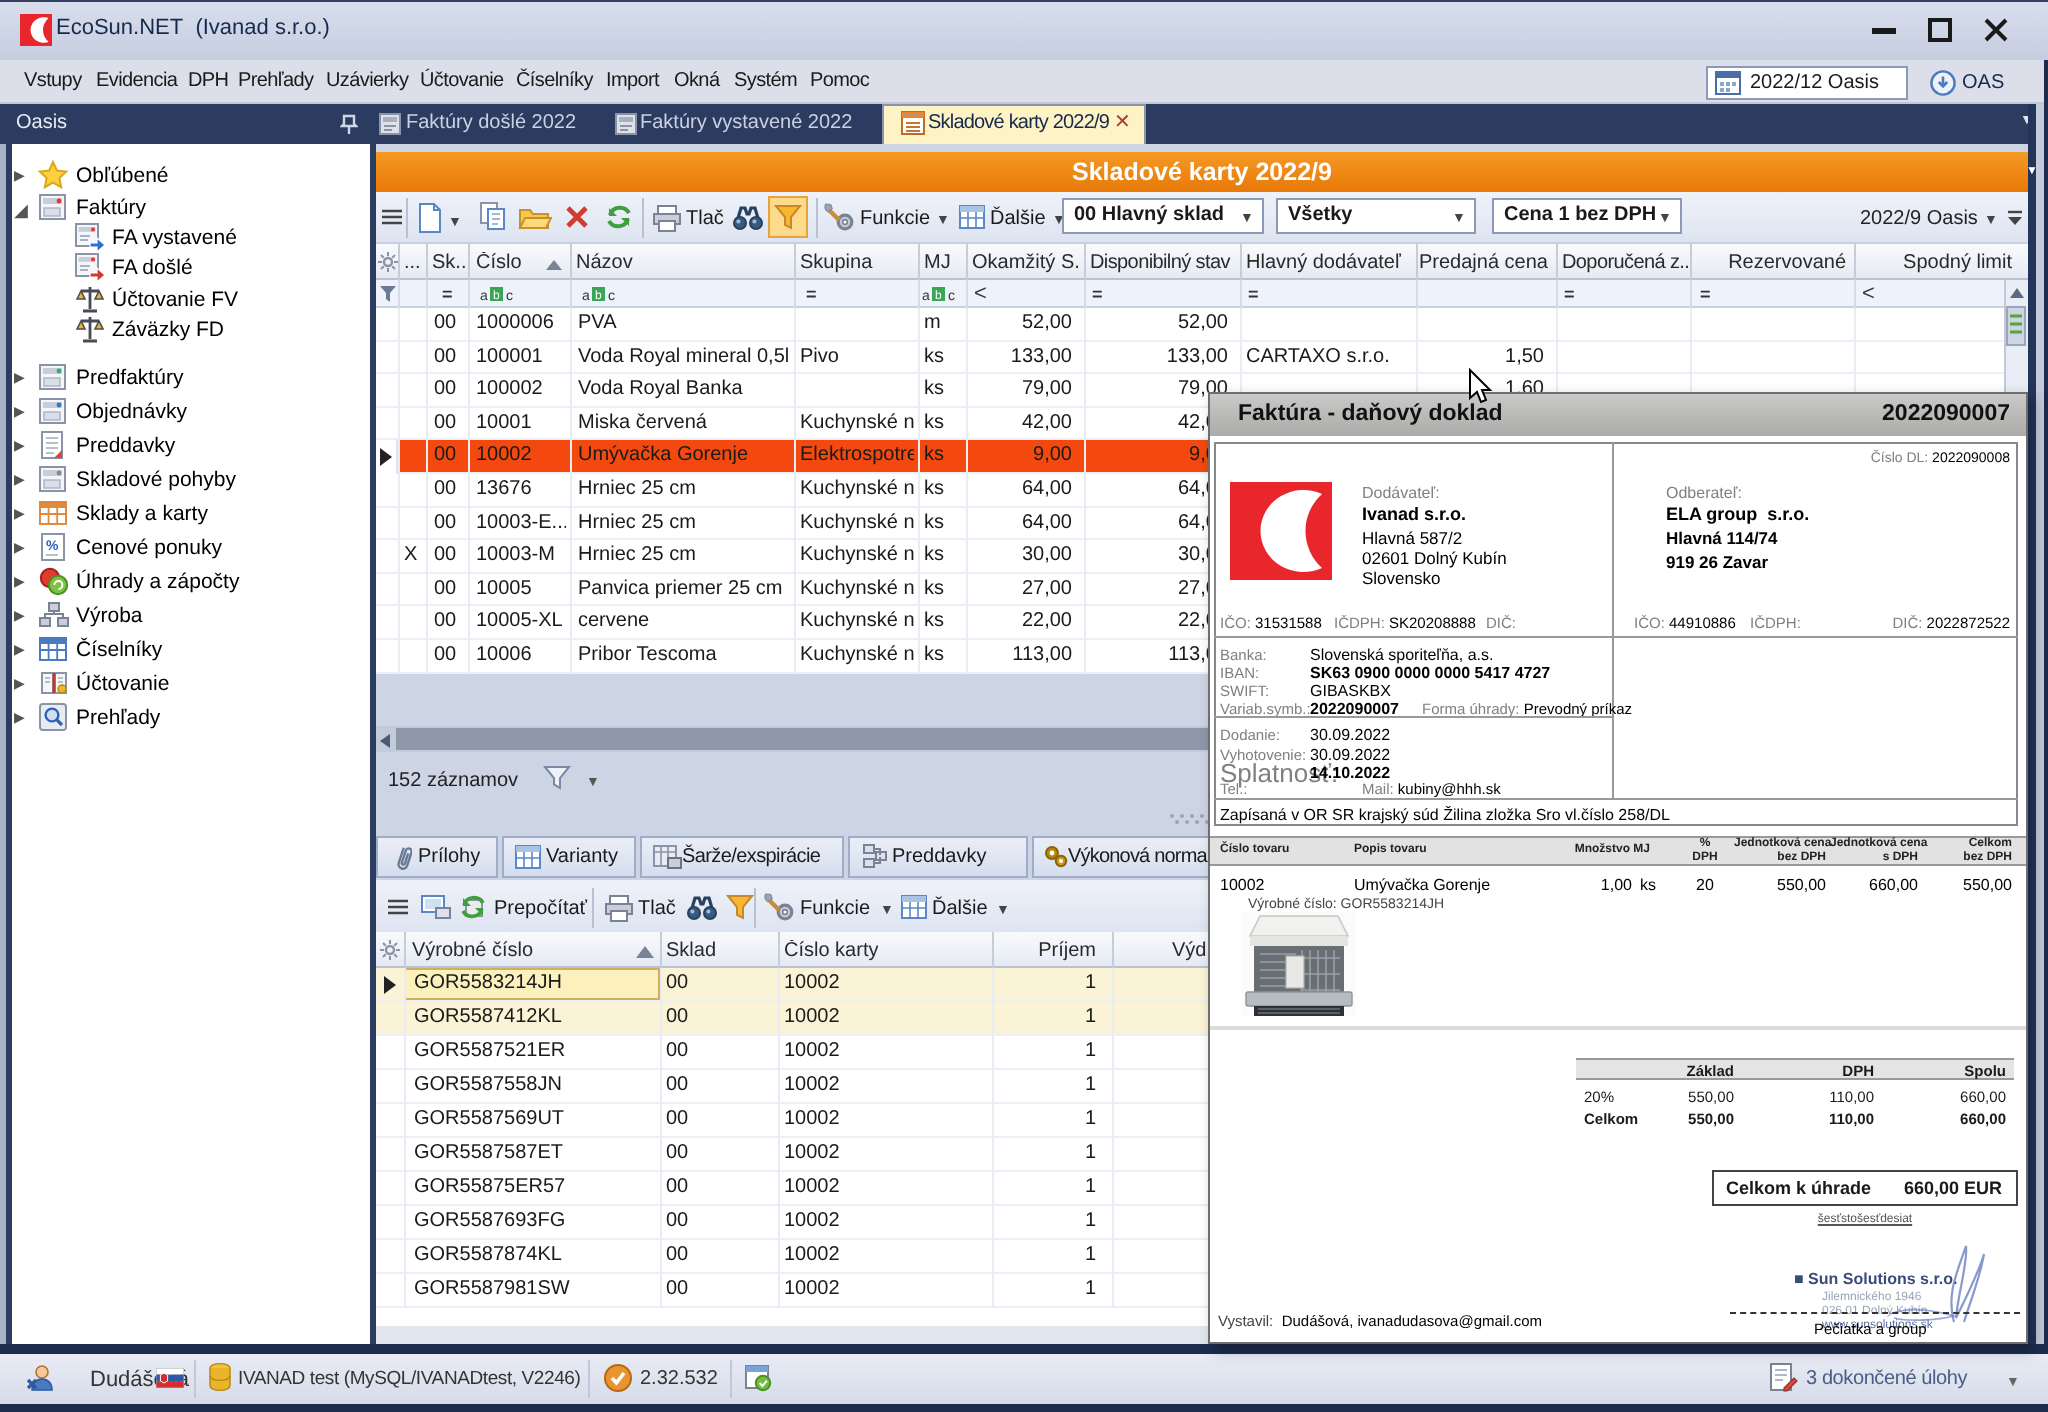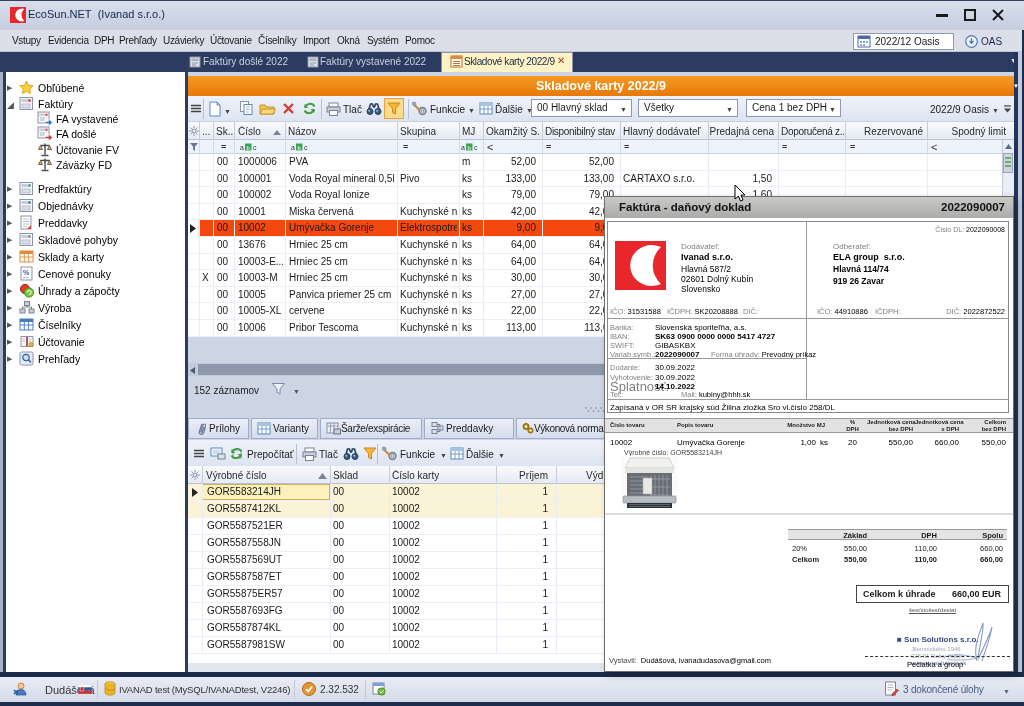--- a/index.html
+++ b/index.html
@@ -15,21 +15,21 @@
 .tab{top:56px;color:#c9d1e2}
 #tabact{left:441px;top:52px;width:132px;height:20px;background:#fdf3c4;border:1px solid #8a94ab;border-bottom:none}
 #sidebar{left:0;top:72px;width:188px;height:600px;background:#fff;border-left:6px solid #2c3c60;border-right:3px solid #2c3c60}
 .titem{position:absolute;color:#000;white-space:nowrap;font-size:10.5px}
 .tarrow{position:absolute;font-size:7px;color:#555}
 #orangehdr{left:188px;top:76px;width:826px;height:20px;background:linear-gradient(#f59a25,#e87908);color:#fff;font-weight:bold;font-size:12.5px;text-align:center;line-height:20px}
 #toolbar1{left:188px;top:96px;width:826px;height:26px;background:linear-gradient(#eff2f9,#dde4f1);border-bottom:1px solid #c9d0df}
 #toolbar2{left:188px;top:440px;width:826px;height:26px;background:linear-gradient(#eff2f9,#dde4f1)}
 .tsep{position:absolute;width:1px;background:#b8c0d3}
 .combo{position:absolute;background:#fff;border:1px solid #8b9ab8;height:18px}
-.combo b{position:absolute;left:5px;top:2px;white-space:nowrap;font-weight:normal}
+.combo b{position:absolute;left:5px;top:2px;white-space:nowrap;font-weight:bold}
 .carr{position:absolute;font-size:7px;color:#444}
 .hcell{position:absolute;white-space:nowrap;overflow:hidden;color:#2a2a2a}
 .gline{position:absolute;width:1px;background:#c6cdda}
 .vline{position:absolute;width:1px;background:#e8edf5}
 .gcell{position:absolute;white-space:nowrap;overflow:hidden;top:0;height:16px;line-height:16px}
 .filt{position:absolute;color:#333;font-weight:bold;font-size:9px}
 .num{text-align:right}
 .btab{position:absolute;top:418px;height:21px;background:linear-gradient(#eaeef7,#d5ddee);border:1px solid #9fadc9;color:#1a1a1a}
 #inv{left:604px;top:196px;width:410px;height:476px;background:#fff;border:1px solid #6e6e6e;box-shadow:3px 3px 7px rgba(0,0,0,.3);z-index:50}
 #invtitle{position:absolute;left:0;top:0;width:408px;height:21px;background:linear-gradient(#c9c9c7,#ababa9);color:#111;font-weight:bold;font-size:11.5px;line-height:21px}
@@ -79,20 +79,26 @@
         <rect x="6" y="9" width="2" height="2"></rect>
       </g>
     </svg>
 <span class="ab" style="left:875px;top:36px">2022/12 Oasis</span>
 <svg class="ab" style="left:965px;top:35px" width="13" height="13">
       <circle cx="6.5" cy="6.5" r="5.8" fill="#eef2f8" stroke="#4a7ac0" stroke-width="1.2"></circle>
       <path d="M6.5 3.2v4.6M4.4 6l2.1 2.2L8.6 6" stroke="#4a7ac0" stroke-width="1.3" fill="none"></path>
     </svg>
 <span class="ab" style="left:981px;top:36px;color:#16294e">OAS</span>
 <div class="ab" id="tabsrow"></div>
+<div class="ab" id="oasishdr">
+      <span style="position:absolute;left:8px;top:4px">Oasis</span>
+<svg style="position:absolute;left:170px;top:5px" width="9" height="10">
+        <path d="M2 1h5v4l1 1H1l1-1zM4.5 6v4" stroke="#cfd6e4" stroke-width="1.2" fill="none"></path>
+      </svg>
+    </div>
 <svg class="ab" style="left:189px;top:55px" width="13" height="13">
       <rect x="1" y="2" width="10" height="10" fill="#dde1e9" stroke="#8a93a8"></rect>
       <rect x="2.5" y="3.5" width="7" height="2.5" fill="#a8b0c0"></rect>
       <path d="M3 8h6M3 10h4" stroke="#8a93a8" stroke-width="1"></path>
     </svg>
 <span class="ab tab" style="left:203px">Faktúry došlé 2022</span>
 <svg class="ab" style="left:307px;top:55px" width="13" height="13">
       <rect x="1" y="2" width="10" height="10" fill="#dde1e9" stroke="#8a93a8"></rect>
       <rect x="2.5" y="3.5" width="7" height="2.5" fill="#a8b0c0"></rect>
       <path d="M3 8h6M3 10h4" stroke="#8a93a8" stroke-width="1"></path>
@@ -408,21 +414,21 @@
 <span class="gcell" style="left:289px;top:170.6px;width:106px">Voda Royal mineral 0,5l</span>
 <span class="gcell" style="left:400px;top:170.6px;width:57px">Pivo</span>
 <span class="gcell" style="left:462px;top:170.6px">ks</span>
 <span class="gcell num" style="left:483px;top:170.6px;width:53px">133,00</span>
 <span class="gcell num" style="left:542px;top:170.6px;width:72px">133,00</span>
 <span class="gcell" style="left:623px;top:170.6px;width:83px">CARTAXO s.r.o.</span>
 <span class="gcell num" style="left:708px;top:170.6px;width:64px">1,50</span>
 <div class="ab" style="left:188px;top:187.2px;width:814px;height:16.6px;background:#fff;border-bottom:1px solid #eceff6"></div>
 <span class="gcell" style="left:217px;top:187.2px">00</span>
 <span class="gcell" style="left:238px;top:187.2px;width:45px">100002</span>
-<span class="gcell" style="left:289px;top:187.2px;width:106px">Voda Royal Ionize</span>
+<span class="gcell" style="left:289px;top:187.2px;width:106px">Voda Royal Banka</span>
 <span class="gcell" style="left:400px;top:187.2px;width:57px"></span>
 <span class="gcell" style="left:462px;top:187.2px">ks</span>
 <span class="gcell num" style="left:483px;top:187.2px;width:53px">79,00</span>
 <span class="gcell num" style="left:542px;top:187.2px;width:72px">79,00</span>
 <span class="gcell num" style="left:708px;top:187.2px;width:64px">1,60</span>
 <div class="ab" style="left:188px;top:203.8px;width:814px;height:16.6px;background:#fff;border-bottom:1px solid #eceff6"></div>
 <span class="gcell" style="left:217px;top:203.8px">00</span>
 <span class="gcell" style="left:238px;top:203.8px;width:45px">10001</span>
 <span class="gcell" style="left:289px;top:203.8px;width:106px">Miska červená</span>
 <span class="gcell" style="left:400px;top:203.8px;width:57px">Kuchynské n...</span>

